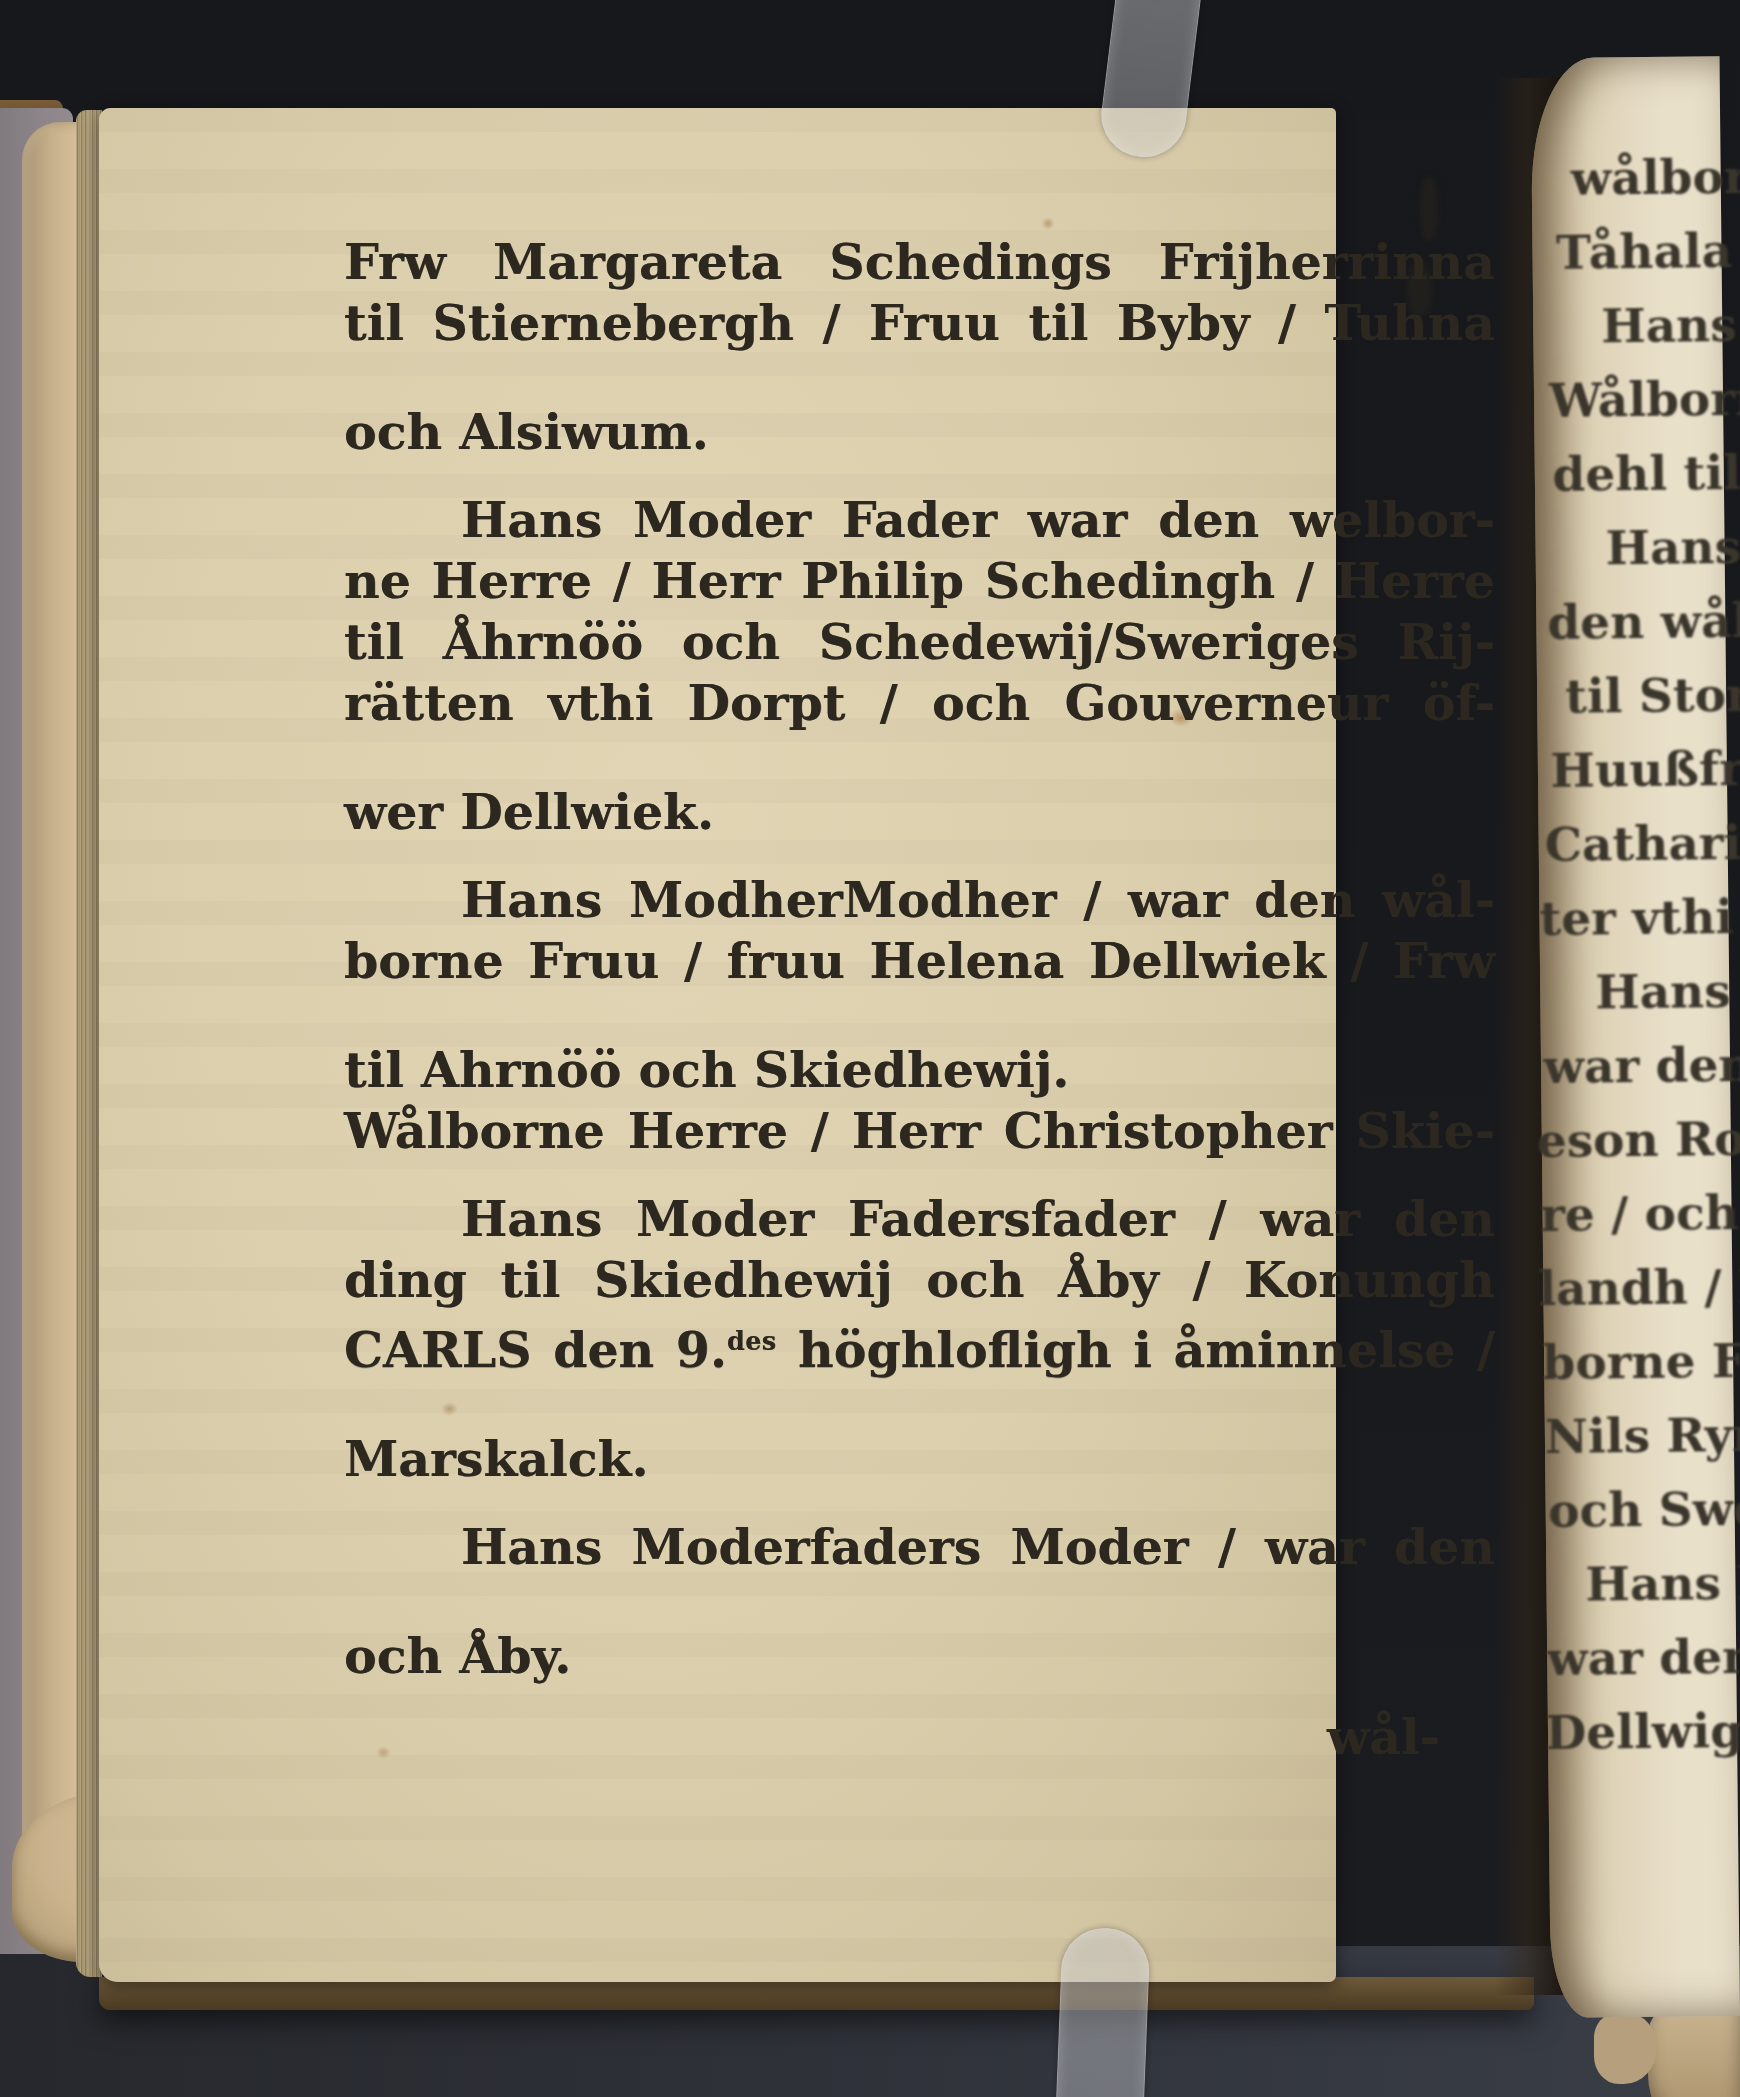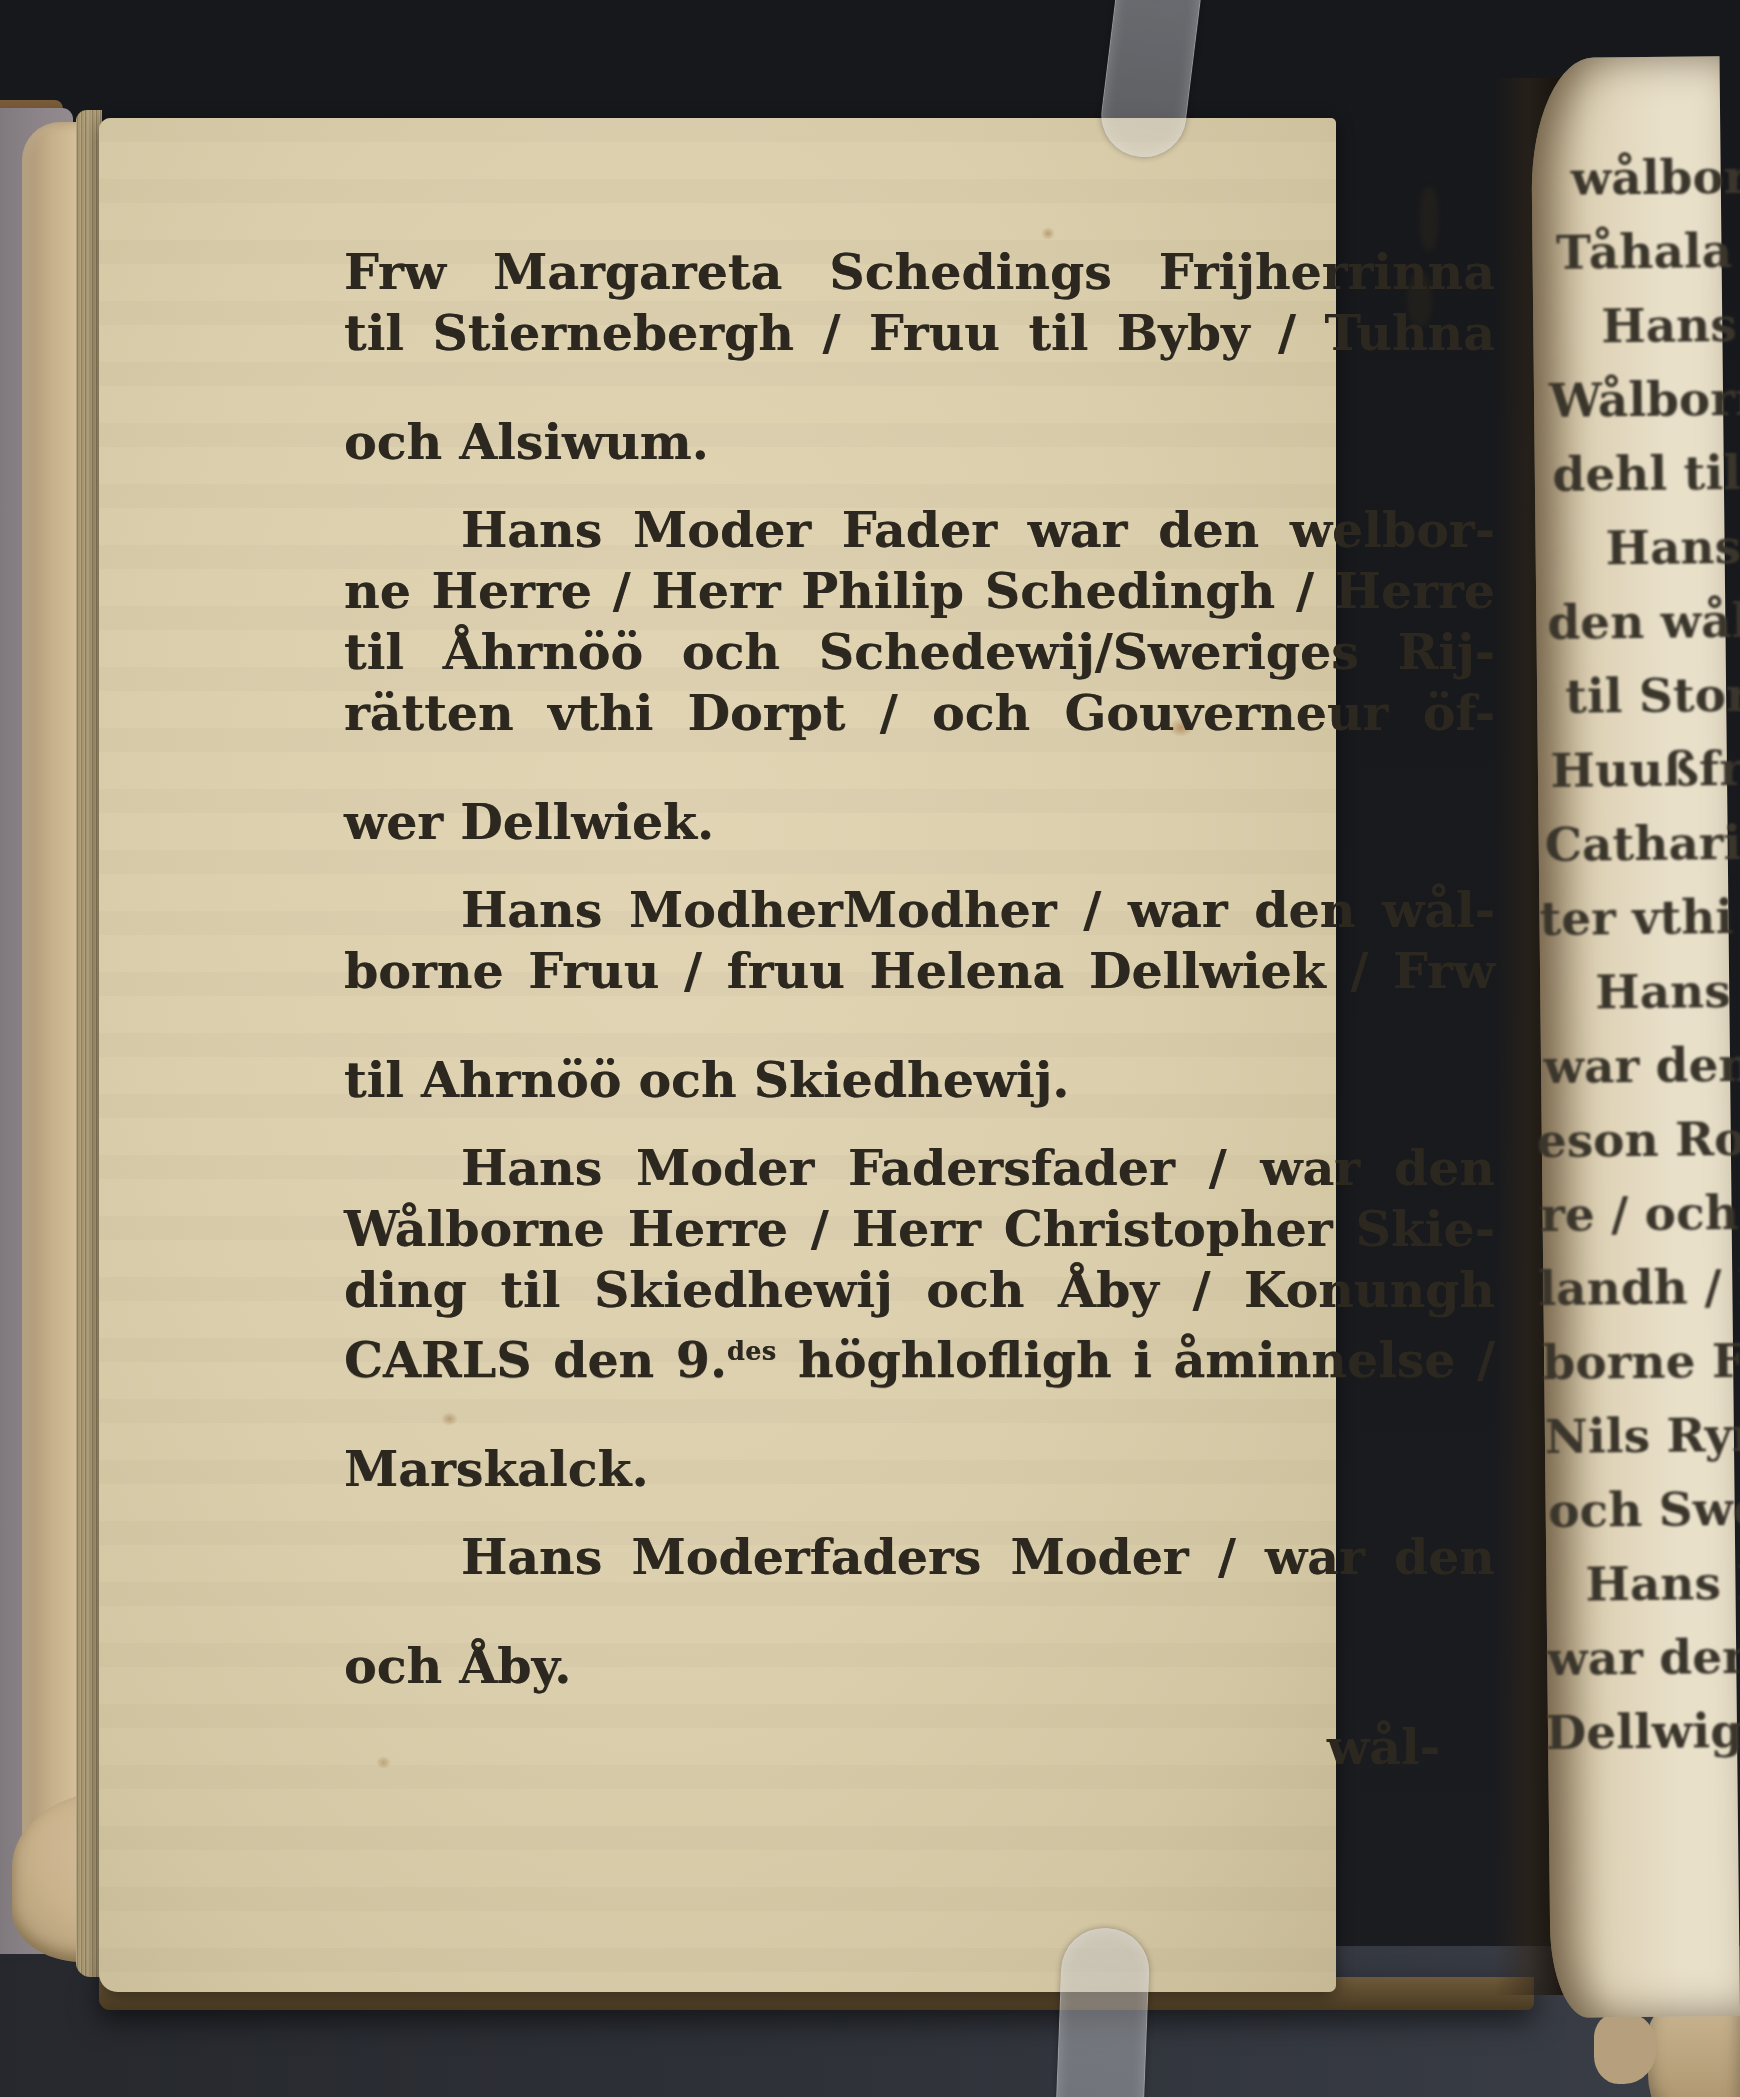--- a/index.html
+++ b/index.html
@@ -33,21 +33,21 @@
   .block-bottom{position:absolute;left:99px;top:1977px;width:1435px;height:33px;
          background:linear-gradient(180deg,#6e5a3a,#4a3a22);
          box-shadow:0 11px 29px rgba(0,0,0,.55);border-radius:0 0 7.6px 11px;}
   
   .deckle-1{position:absolute;left:1648px;top:2005px;width:92px;height:126px;
          background:linear-gradient(180deg,#c9b490,#a78f67);
          border-radius:29px 0 0 45%;box-shadow:inset 0 -9.2px 17px rgba(0,0,0,.35);}
   .deckle-2{position:absolute;left:1594px;top:2013px;width:63px;height:71px;
          background:#b59f7c;border-radius:40% 55% 60% 45%;}
   
-  .left-page{position:absolute;left:99px;top:118px;width:1237px;height:1874px;
+  .left-page{position:absolute;left:99px;top:108px;width:1237px;height:1874px;
          background:radial-gradient(ellipse at 45% 38%,#e1d5b5 0%,#dbcfad 50%,#d3c6a3 80%,#c6b894 100%);
          border-radius:11.7px 5px 6.7px 18.5px;
          box-shadow:0 3.4px 17px rgba(0,0,0,.45);}
   .showthrough{position:absolute;inset:0;border-radius:inherit;
          background:repeating-linear-gradient(180deg,rgba(104,92,70,.065) 0 24px,rgba(0,0,0,0) 24px 61px);
          opacity:.55;}
   .stain{position:absolute;border-radius:50%;}
   .s1{left:1070px;top:600px;width:23.5px;height:18.5px;background:radial-gradient(rgba(152,92,38,.5),rgba(152,92,38,0) 70%);}
   .s2{left:942px;top:109px;width:14.3px;height:12.6px;background:radial-gradient(rgba(150,98,45,.45),rgba(150,98,45,0) 70%);}
   .s3{left:342px;top:1294px;width:17px;height:14.3px;background:radial-gradient(rgba(140,88,40,.4),rgba(140,88,40,0) 70%);}
@@ -116,22 +116,22 @@
       <div class="line">til Stiernebergh / Fruu til Byby / Tuhna</div>
       <div class="line short">och Alsiwum.</div>
       <div class="line p-start">Hans Moder Fader war den welbor-</div>
       <div class="line">ne Herre / Herr Philip Schedingh / Herre</div>
       <div class="line">til Åhrnöö och Schedewij/Sweriges Rij-</div>
       <div class="line">rätten vthi Dorpt / och Gouverneur öf-</div>
       <div class="line short">wer Dellwiek.</div>
       <div class="line p-start">Hans ModherModher / war den wål-</div>
       <div class="line">borne Fruu / fruu Helena Dellwiek / Frw</div>
       <div class="line short">til Ahrnöö och Skiedhewij.</div>
+      <div class="line">Wålborne Herre / Herr Christopher Skie-</div>
       <div class="line p-start">Hans Moder Fadersfader / war den</div>
-      <div class="line">Wålborne Herre / Herr Christopher Skie-</div>
       <div class="line">ding til Skiedhewij och Åby / Konungh</div>
       <div class="line">
         <span>CARLS den 9.</span><span class="sup">des</span><span> höghlofligh i åminnelse /</span>
       </div>
       <div class="line short">Marskalck.</div>
       <div class="line p-start">Hans Moderfaders Moder / war den</div>
       <div class="line short">och Åby.</div>
       <div class="line catch">wål-</div>
     </div>
   </div>

